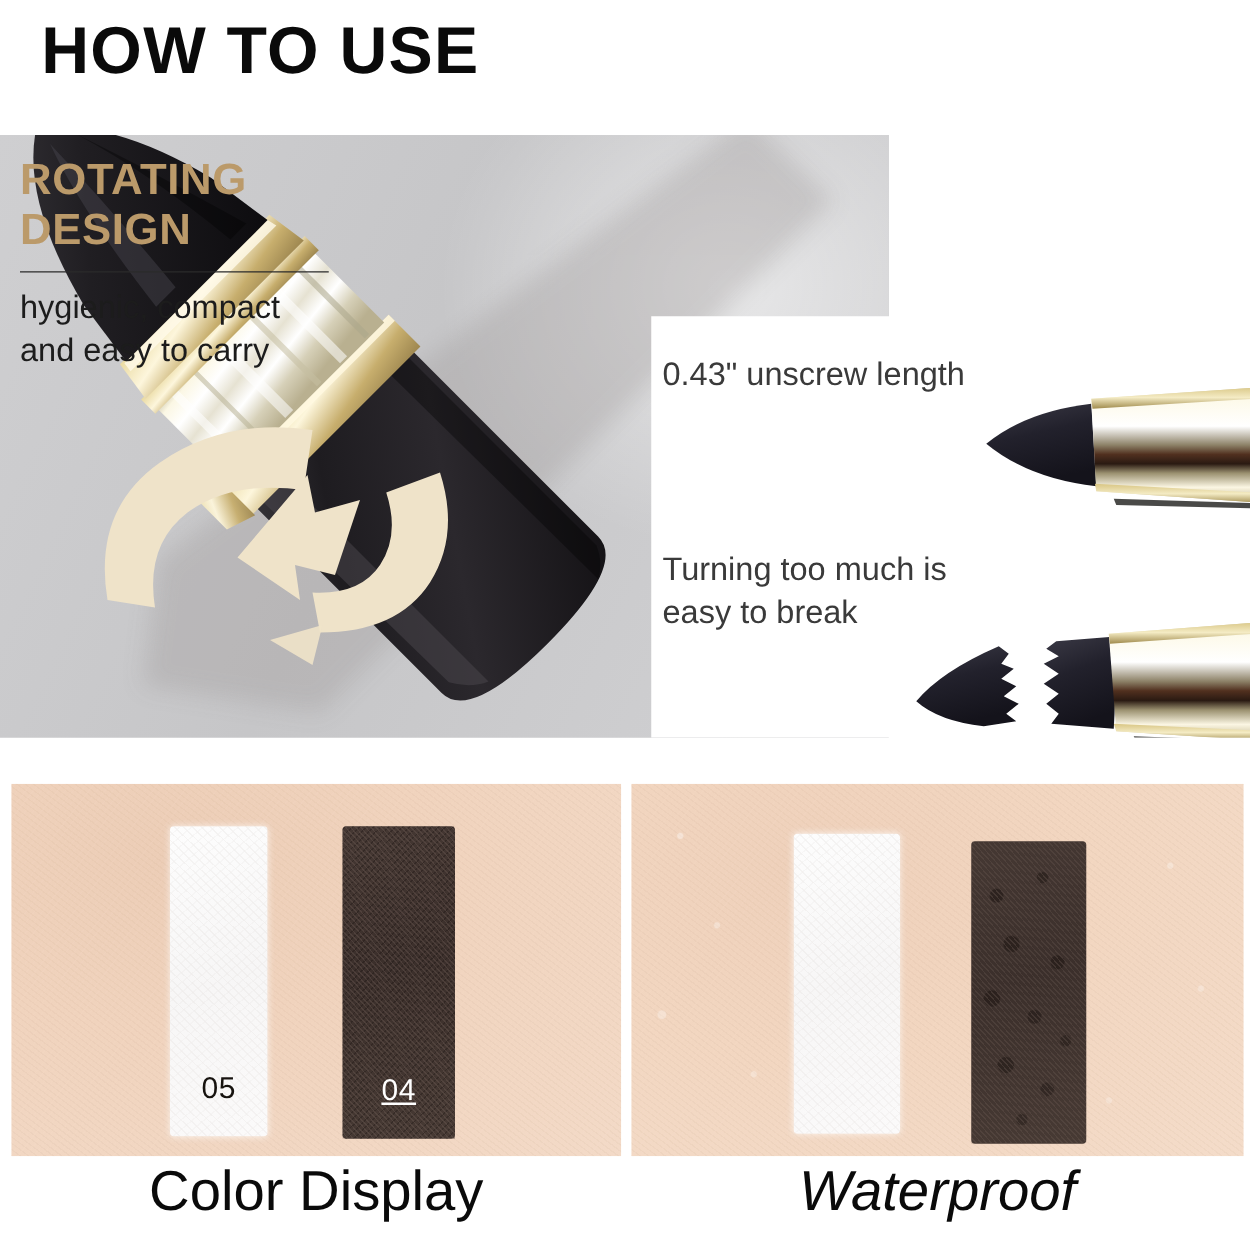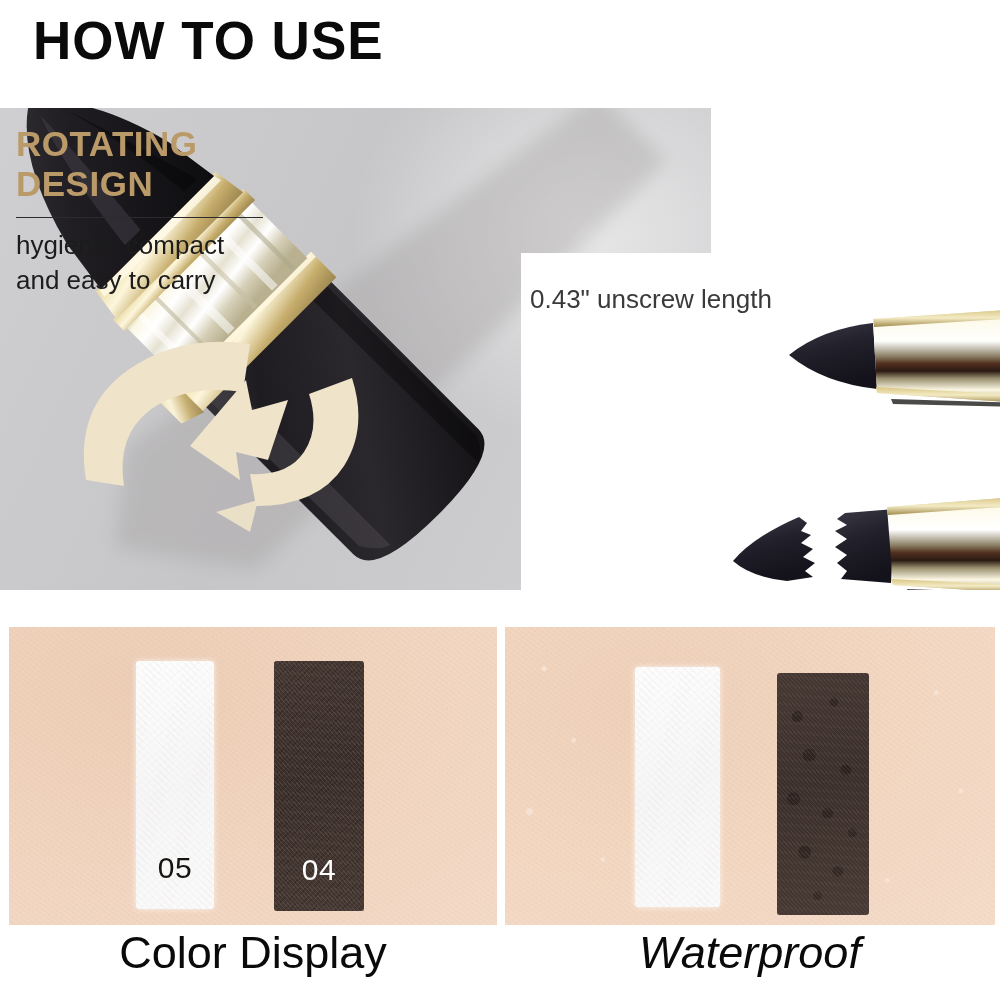--- a/index.html
+++ b/index.html
@@ -167,21 +167,21 @@
   }
 
   .swatch {
     position: absolute;
     border-radius: 3px;
   }
   .swatch-label {
     position: absolute;
     width: 100%;
     text-align: center;
-    font-size: 30px;
+    font-size: 24px;
     line-height: 1;
     letter-spacing: 0.5px;
   }
 
   
   .swatch.white {
     background: linear-gradient(160deg, #fdfdfd 0%, #f7f6f6 50%, #fbfafa 100%);
     box-shadow: 0 0 6px rgba(255,255,255,0.7);
   }
   .swatch.white .tex {
@@ -427,34 +427,38 @@
 
     <path d="M 160 18 L 290 8 L 290 104 L 166 96 Z" fill="url(#barrelG2)"></path>
     <path d="M 160 18 L 290 8 L 290 17 L 161 26 Z" fill="url(#goldEdge2)"></path>
     <path d="M 164 90 L 290 96 L 290 104 L 166 96 Z" fill="url(#goldEdge2)"></path>
     <path d="M 180 100 L 290 104 L 290 108 L 182 105 Z" fill="#2a2a28" opacity="0.85"></path>
   </svg>
 
   <div class="right-text-a">
     <div>0.43" unscrew length</div>
   </div>
+  <div class="right-text-b">
+    <div>Turning too much is</div>
+    <div>easy to break</div>
+  </div>
 </div>
 
 <div class="swatch-photo left">
   <div class="skin"></div>
   <div class="skin-noise"></div>
 
   <div class="swatch white" style="left:127px; top:34px; width:78px; height:248px;">
     <div class="tex"></div>
     <div class="swatch-label" style="bottom:26px;">05</div>
   </div>
 
   <div class="swatch dark" style="left:265px; top:34px; width:90px; height:250px;">
     <div class="tex"></div>
-    <div class="swatch-label" style="bottom:26px;">04</div>
+    <div class="swatch-label" style="bottom:26px;text-decoration:underline;">04</div>
   </div>
 </div>
 
 <div class="swatch-photo right">
   <div class="skin wet"></div>
   <div class="skin-noise"></div>
   <div class="skin-droplets"></div>
 
   <div class="swatch white" style="left:130px; top:40px; width:85px; height:240px;">
     <div class="tex"></div>

